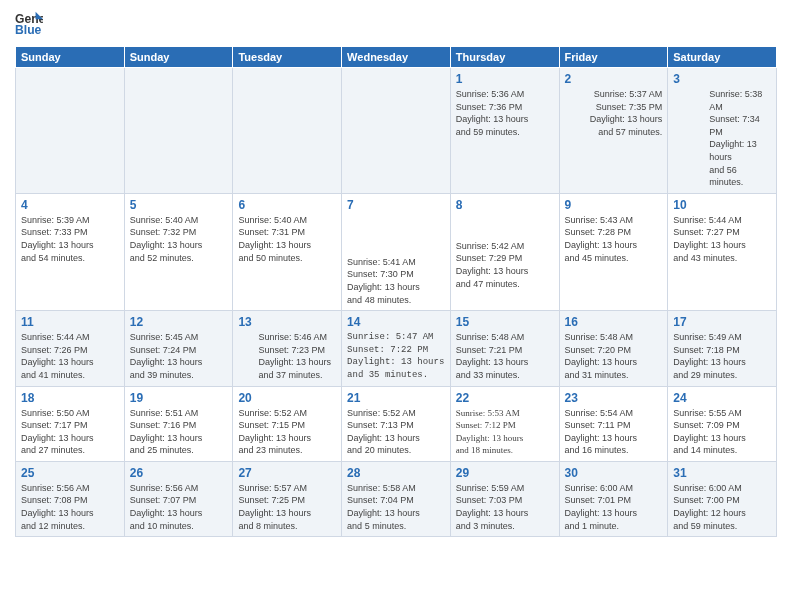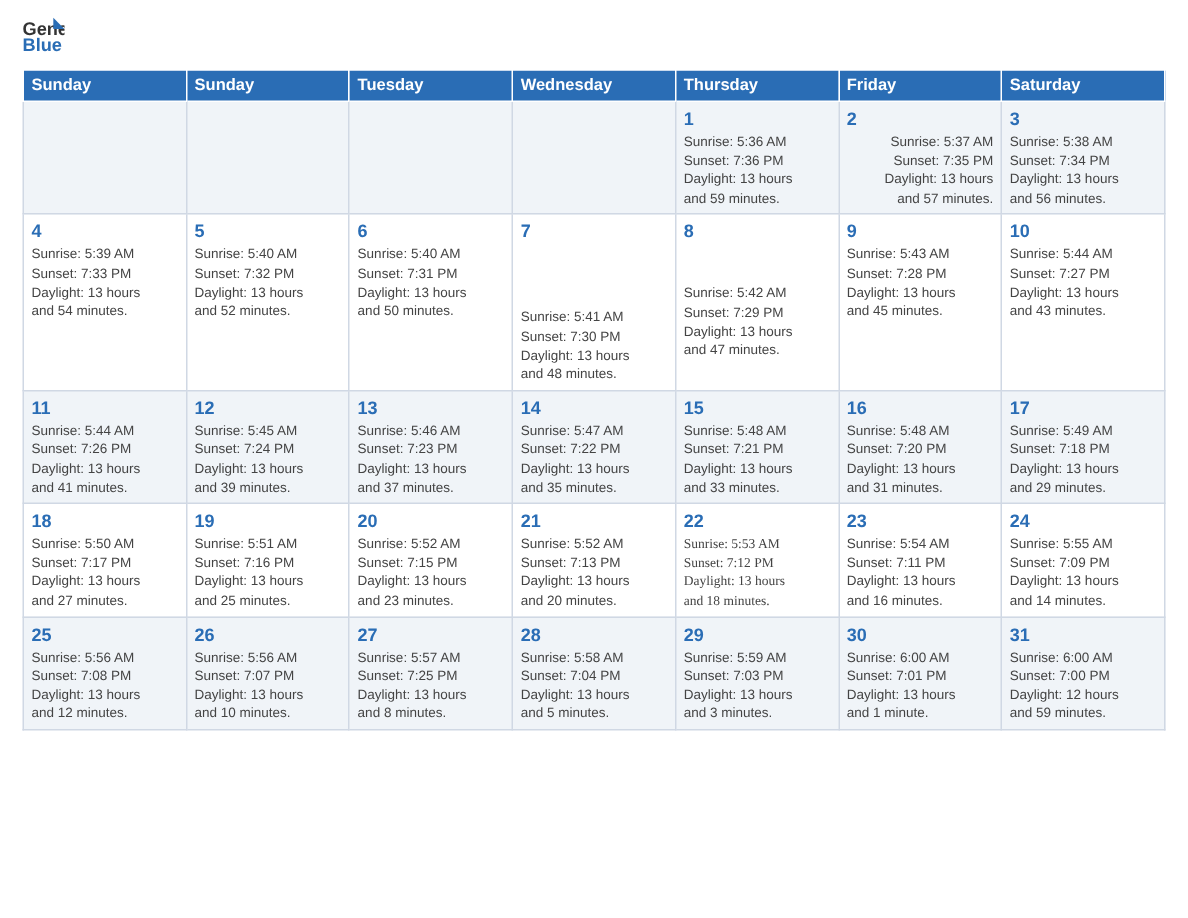--- a/index.html
+++ b/index.html
@@ -132,21 +132,21 @@
           </td>
           <td>
             <span class="day-number">2</span>
             <div class="day-info" style="white-space: pre-line; text-align: right;">Sunrise: 5:37 AM
 Sunset: 7:35 PM
 Daylight: 13 hours
 and 57 minutes.</div>
           </td>
           <td>
             <span class="day-number">3</span>
-            <div class="day-info" style="white-space: pre-line;">Sunrise: 5:38 AM
+            <div class="day-info" style="white-space: pre-line; margin-left: 36px;">Sunrise: 5:38 AM
 Sunset: 7:34 PM
 Daylight: 13 hours
 and 56 minutes.</div>
           </td>
         </tr>
         <tr>
           <td>
             <span class="day-number">4</span>
             <div class="day-info" style="white-space: pre-line;">Sunrise: 5:39 AM
 Sunset: 7:33 PM
@@ -206,28 +206,28 @@
           </td>
           <td>
             <span class="day-number">12</span>
             <div class="day-info" style="white-space: pre-line;">Sunrise: 5:45 AM
 Sunset: 7:24 PM
 Daylight: 13 hours
 and 39 minutes.</div>
           </td>
           <td>
             <span class="day-number">13</span>
-            <div class="day-info" style="white-space: pre-line;">Sunrise: 5:46 AM
+            <div class="day-info" style="white-space: pre-line; margin-left: 20px;">Sunrise: 5:46 AM
 Sunset: 7:23 PM
 Daylight: 13 hours
 and 37 minutes.</div>
           </td>
           <td>
             <span class="day-number">14</span>
-            <div class="day-info" style="white-space: pre-line;">Sunrise: 5:47 AM
+            <div class="day-info" style="white-space: pre-line; font-family: Liberation Mono, monospace;">Sunrise: 5:47 AM
 Sunset: 7:22 PM
 Daylight: 13 hours
 and 35 minutes.</div>
           </td>
           <td>
             <span class="day-number">15</span>
             <div class="day-info" style="white-space: pre-line;">Sunrise: 5:48 AM
 Sunset: 7:21 PM
 Daylight: 13 hours
 and 33 minutes.</div>

